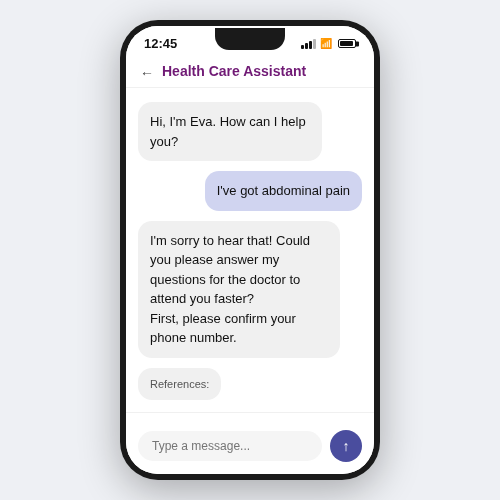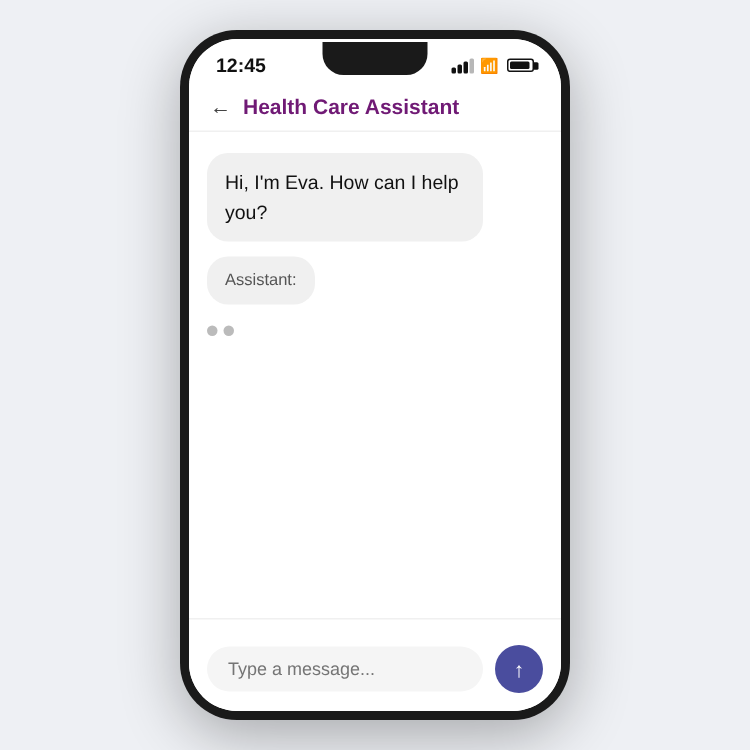--- a/index.html
+++ b/index.html
@@ -278,24 +278,30 @@
       <span class="back-arrow">←</span>
       <span class="chat-title">Health Care Assistant</span>
     </div>
 
     <div class="chat-area">
 
       <div class="bubble bubble-left">
         <span>Hi, I'm Eva. How can I help you?</span>
       </div>
 
-
+      <div class="bubble bubble-right">
+        <span>I've got abdominal pain</span>
+      </div>
+
+      <div class="bubble bubble-left bubble-long">
+        <span>I'm sorry to hear that! Could you please answer my questions for the doctor to attend you faster?<br>First, please confirm your phone number.</span>
+      </div>
 
       <div class="references-block">
-        <span class="references-label">Assistant:</span>
+        <span class="references-label">References:</span>
         <br>
       </div>
 
       <div class="typing-dots">
         <div class="dot"></div>
         <div class="dot"></div>
       </div>
 
     </div>
 

